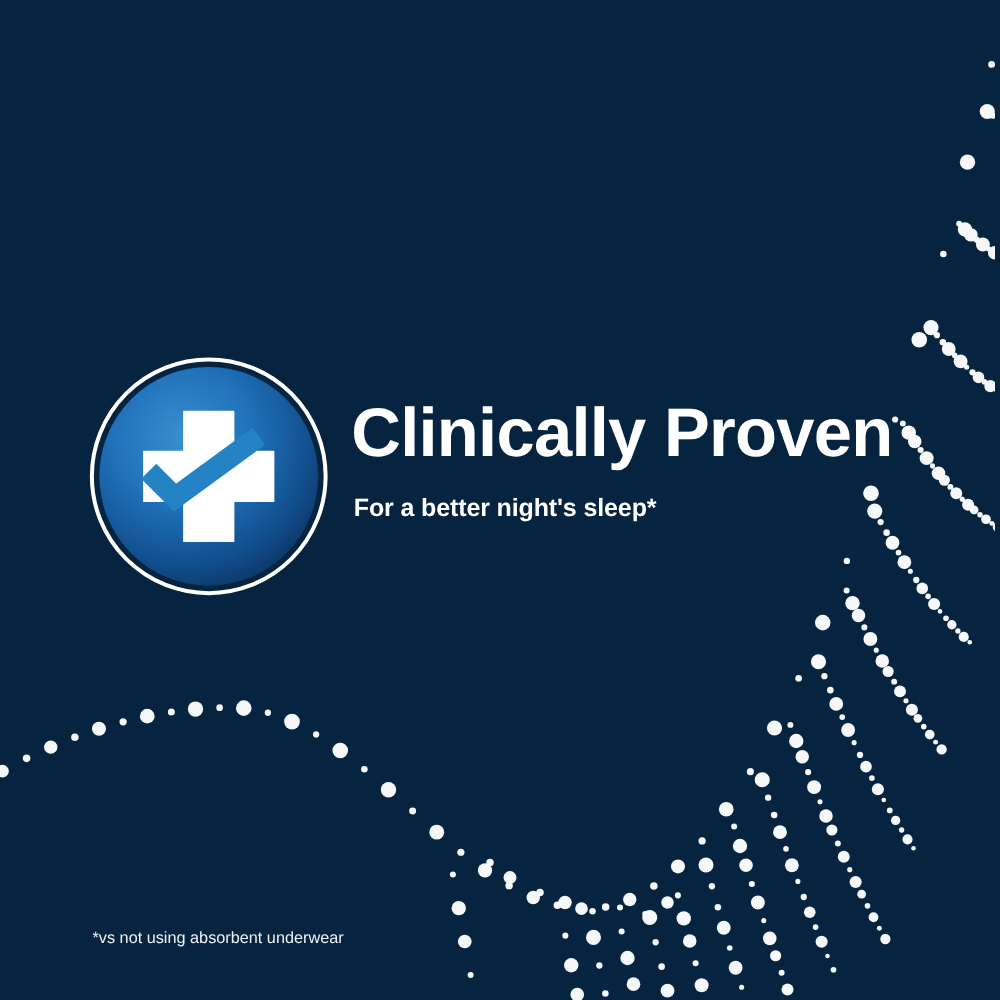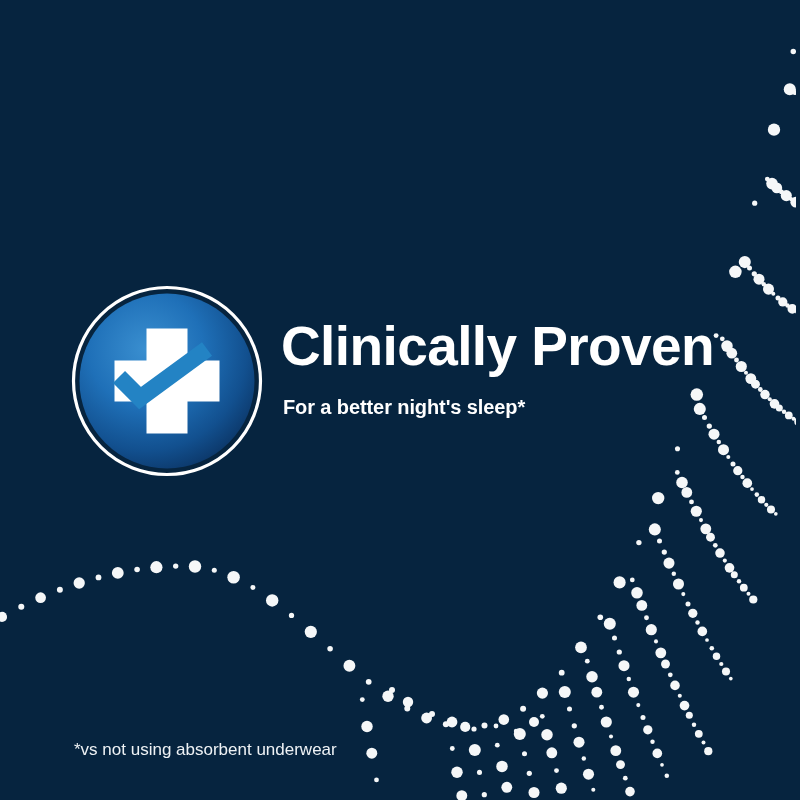--- a/index.html
+++ b/index.html
@@ -55,21 +55,21 @@
     line-height: 30px;
     font-weight: bold;
     color: #ffffff;
     letter-spacing: -0.1px;
     white-space: nowrap;
   }
   #footnote {
     position: absolute;
     left: 74px;
     top: 741px;
-    font-size: 17px;
+    font-size: 13px;
     line-height: 17px;
     font-weight: normal;
     color: #eef2f5;
     white-space: nowrap;
   }
 </style>
 </head>
 <body>
 
 <div id="stage">

